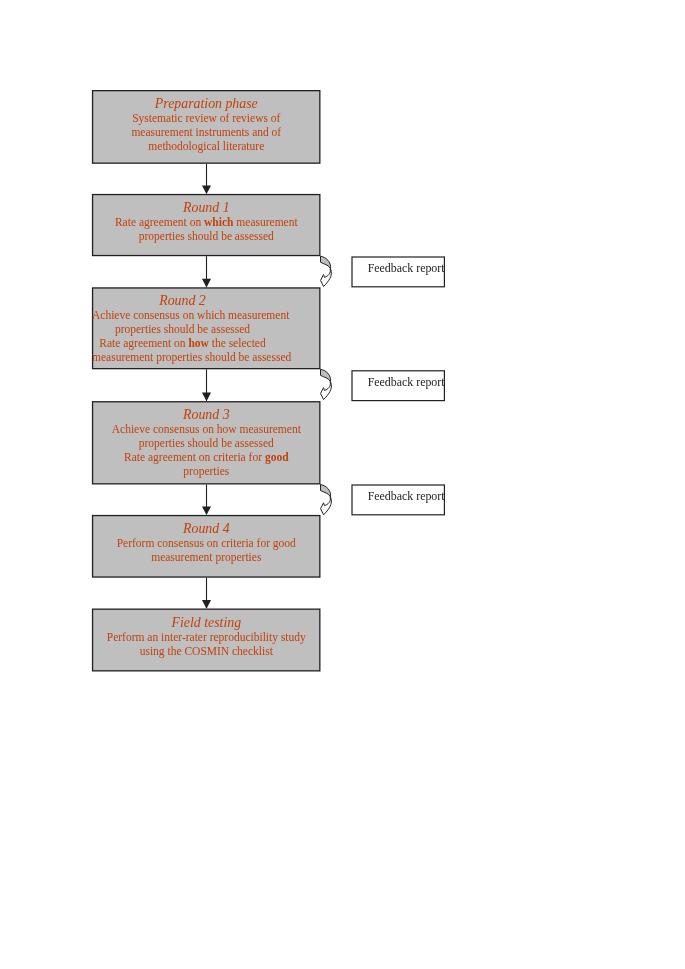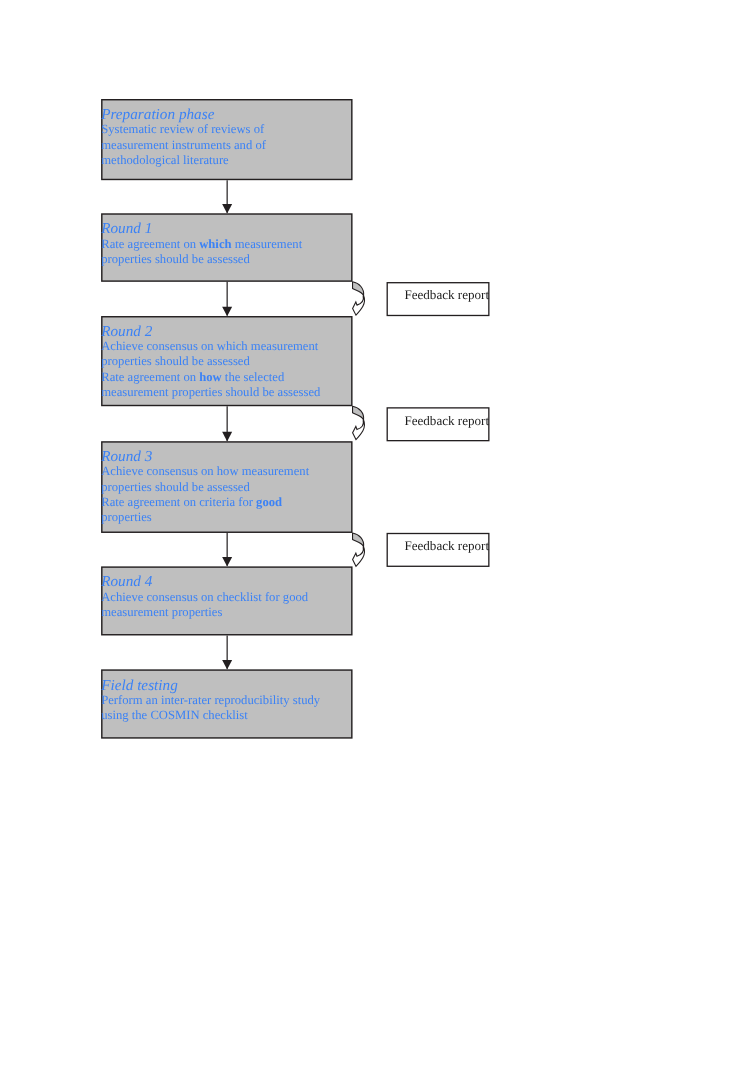--- a/index.html
+++ b/index.html
@@ -1,19 +1,19 @@
 <!DOCTYPE html>
 <html><head>
 <meta charset="utf-8">
 <style>
   html,body{margin:0;padding:0;background:#ffffff;}
   body{width:685px;height:969px;font-family:"Liberation Serif",serif;}
   #stage{position:relative;width:685px;height:969px;overflow:hidden;background:#ffffff;}
   .svgl{position:absolute;left:0;top:0;width:685px;height:969px;}
-  .node{position:absolute;box-sizing:border-box;color:#3b82f6;
+  .node{position:absolute;box-sizing:border-box;text-align:center;color:#c2410c;
         will-change:transform;padding-top:7.48px;}
   .node .ttl{font-style:italic;font-weight:normal;font-size:13.85px;line-height:14.45px;white-space:nowrap;}
   .node .ln{font-size:11.5px;line-height:13.9px;white-space:nowrap;}
   .fbbox{position:absolute;box-sizing:border-box;text-align:right;color:#1d1d1d;
          font-size:11.9px;line-height:13.2px;white-space:nowrap;will-change:transform;}
   b{font-weight:bold;}
 
   
   #node-preparation-phase{left:91.9px;top:90.0px;width:228.6px;height:73.8px;}
   #node-round-1        {left:91.9px;top:193.9px;width:228.6px;height:62.3px;}
@@ -115,21 +115,21 @@
   <div class="node" id="node-round-3">
     <div class="ttl">Round 3</div>
     <div class="ln">Achieve consensus on how measurement</div>
     <div class="ln">properties should be assessed</div>
     <div class="ln"><span>Rate agreement on criteria for </span><b>good</b></div>
     <div class="ln">properties</div>
   </div>
 
   <div class="node" id="node-round-4">
     <div class="ttl">Round 4</div>
-    <div class="ln">Achieve consensus on checklist for good</div>
+    <div class="ln">Perform consensus on criteria for good</div>
     <div class="ln">measurement properties</div>
   </div>
 
   <div class="node" id="node-field-testing">
     <div class="ttl">Field testing</div>
     <div class="ln">Perform an inter-rater reproducibility study</div>
     <div class="ln">using the COSMIN checklist</div>
   </div>
 
   <div class="fbbox" id="feedback-report-1">Feedback report</div>

